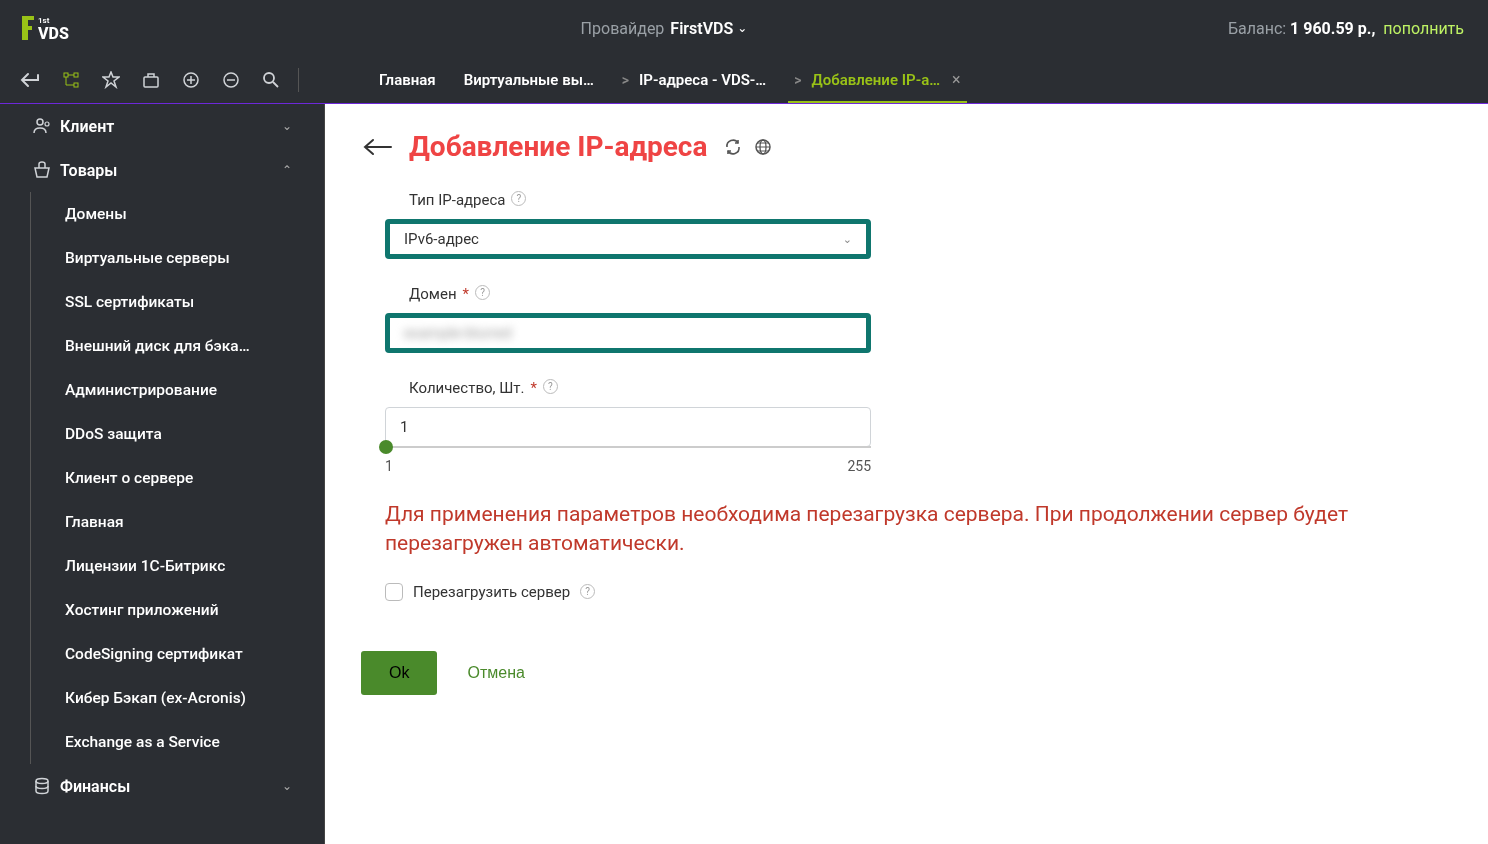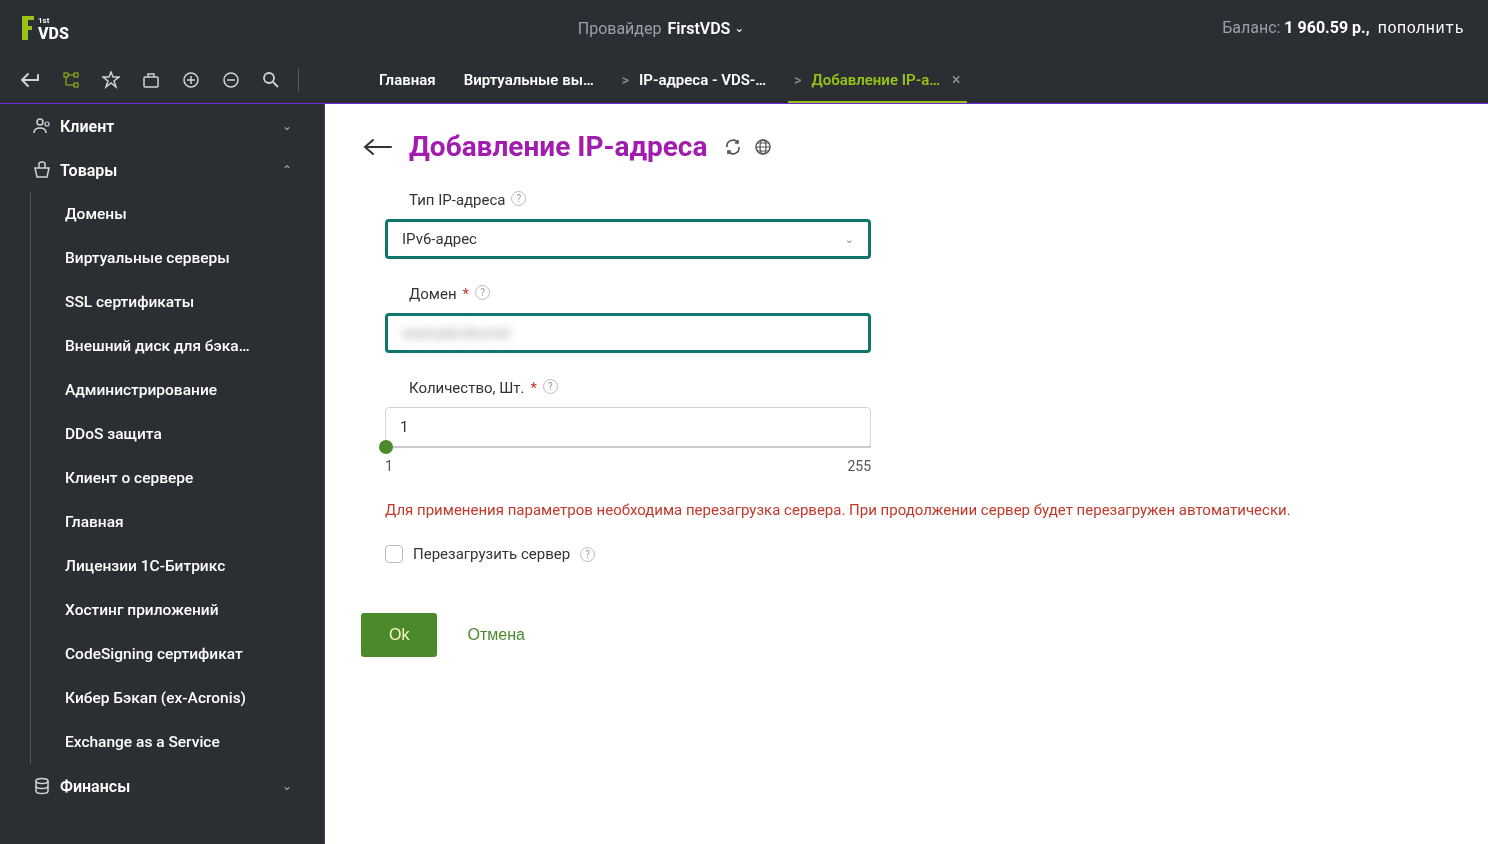--- a/index.html
+++ b/index.html
@@ -31,21 +31,21 @@
       display: flex;
       justify-content: center;
       align-items: center;
       color: #9aa0a6;
       font-size: 16px;
     }
     .provider strong { color: #fff; font-weight: 600; margin-left: 6px; }
     .provider .chev { margin-left: 4px; color: #fff; font-size: 12px;}
     .balance { color: #9aa0a6; font-size: 16px; }
     .balance strong { color: #fff; font-weight: 700; }
-    .balance .topup { color: #ffffff; margin-left: 4px; font-family: Liberation Mono, monospace; }
+    .balance .topup { color: #bef264; margin-left: 4px; }
     
     
     .toolbar {
       height: 48px;
       background: #2b2e33;
       border-bottom: 1px solid #6d28d9;
       display: flex;
       align-items: center;
       justify-content: center;
     }
@@ -182,21 +182,21 @@
     .back-arrow {
       font-size: 24px;
       color: #444;
       cursor: pointer;
       display: flex;
       align-items: center;
     }
     .page-title {
       font-size: 28px;
       font-weight: 700;
-      color: #a21caf;
+      color: #ef4444;
     }
     .header-icons {
       display: flex;
       gap: 10px;
       color: #555;
       font-size: 18px;
     }
     .header-icons span { cursor: pointer; display:flex; align-items:center;}
     
     .form {
@@ -222,21 +222,21 @@
       display: inline-flex;
       align-items: center;
       justify-content: center;
       font-size: 10px;
       color: #999;
       cursor: help;
     }
     .select, .input {
       width: 486px;
       height: 40px;
-      border: 3px solid #0f766e;
+      border: 5px solid #0f766e;
       border-radius: 4px;
       padding: 0 14px;
       font-size: 15px;
       color: #333;
       background: #fff;
       display: flex;
       align-items: center;
       justify-content: space-between;
     }
     .select .sel-chev { color: #888; font-size: 11px; }
@@ -274,21 +274,21 @@
       display: flex;
       justify-content: space-between;
       width: 486px;
       font-size: 14px;
       color: #555;
       margin-top: 10px;
     }
     
     .warning {
       color: #c0392b;
-      font-size: 15px;
+      font-size: 21px;
       margin: 20px 0 24px;
       line-height: 1.4;
     }
     
     .checkbox-row {
       display: flex;
       align-items: center;
       gap: 10px;
       font-size: 15px;
       color: #333;
@@ -303,21 +303,21 @@
     
     .buttons {
       margin-top: 50px;
       display: flex;
       gap: 30px;
       align-items: center;
       margin-left: -24px;
     }
     .btn-ok {
       background: #4a8a2b;
-      color: #fef9c3;
+      color: #000000;
       border: none;
       border-radius: 3px;
       padding: 0 28px;
       height: 44px;
       font-size: 16px;
       font-weight: 500;
       cursor: pointer;
     }
     .btn-cancel {
       background: none;

